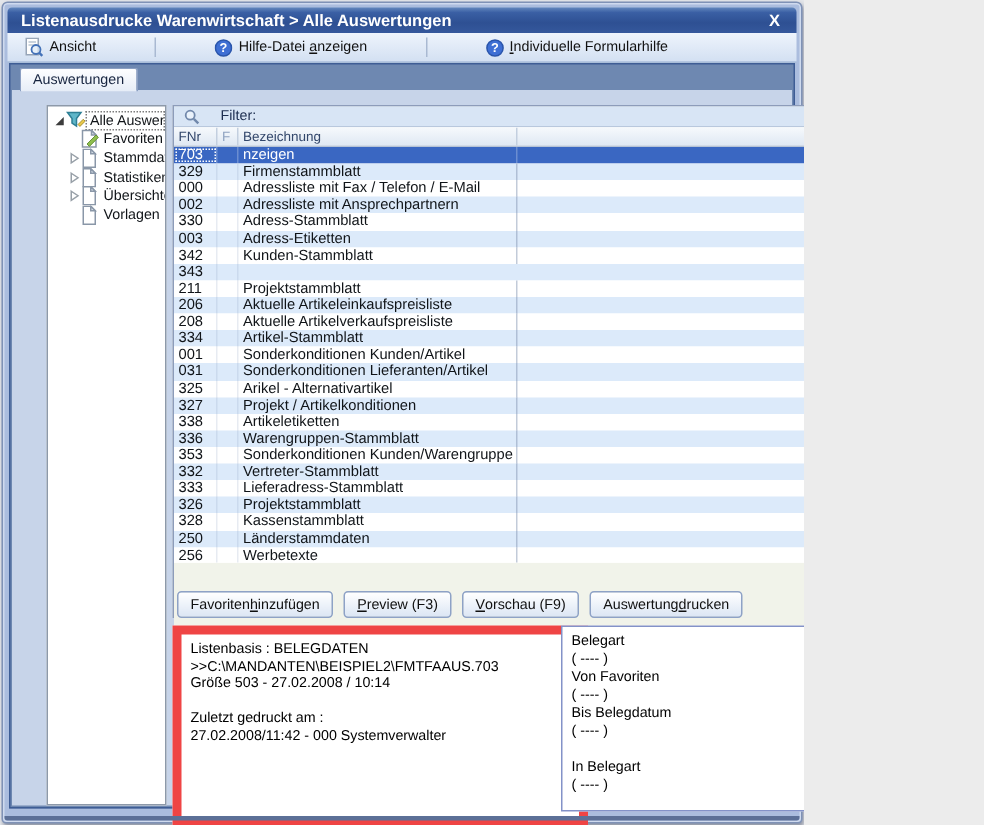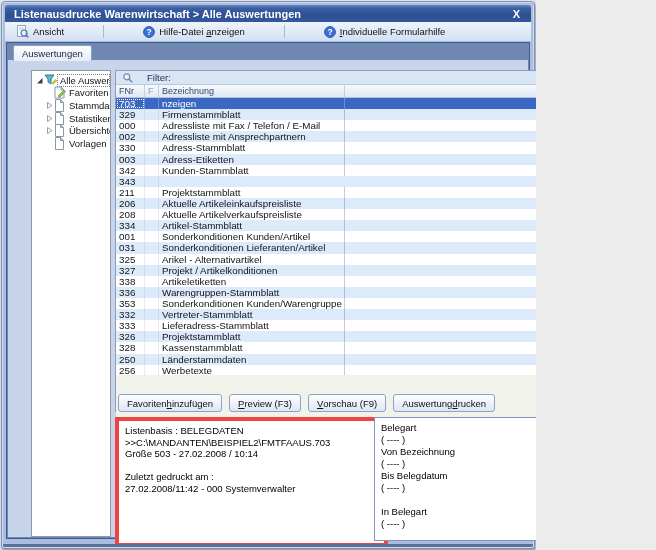--- a/index.html
+++ b/index.html
@@ -53,21 +53,21 @@
   .strip{width:15px;background:#edf1f7;border-left:1px solid #c3cede;display:flex;flex-direction:column;align-items:center;}
   .strip .corner{height:12px;display:flex;align-items:center;}
   .sgroup{display:flex;flex-direction:column;align-items:center;gap:2px;}
   .sico{display:block;line-height:0;}
   .sp{flex:1;}
   .btnbar{height:34px;display:flex;align-items:center;gap:7px;padding-left:2px;background:#f1f3ea;margin-top:11px;}
   .btn{height:18px;padding:0 8px;font-size:9.5px;background:linear-gradient(#ffffff,#dce6f4);
        border:1px solid #8ea2c6;border-radius:3px;display:flex;align-items:center;color:#101010;
        font-family:"Liberation Sans",sans-serif;white-space:nowrap;}
   
-  .info{position:absolute;left:107px;top:357px;width:253px;height:114px;background:#fff;border:4px solid #ef4444;
+  .info{position:absolute;left:107px;top:357px;width:253px;height:114px;background:#fff;border:6px solid #ef4444;
         font-size:9.5px;line-height:11.5px;padding:4px 6px;color:#000;overflow:hidden;}
   .params{position:absolute;left:366px;top:357px;width:259px;height:114px;background:#fff;border:1px solid #8392c8;
         font-size:9.5px;line-height:12px;padding:4px 6px;color:#000;overflow:hidden;}
   .prow{display:flex;flex-direction:column;}
   .plabel{width:132px;flex:none;}
   .pspacer{height:12px;}
   .bottomline{position:absolute;bottom:1px;left:1px;right:1px;height:3px;background:#5c7097;border-radius:0 0 2px 2px;}
 </style>
 </head>
 <body>
@@ -432,21 +432,21 @@
             <div class="iline">&nbsp;</div>
             <div class="iline">Zuletzt gedruckt am :</div>
             <div class="iline">27.02.2008/11:42 - 000 Systemverwalter</div>
           </div>
         <div class="params" id="paramsbox">
             <div class="prow">
               <span class="plabel">Belegart</span>
               <span class="pvalue">( ---- )</span>
             </div>
             <div class="prow">
-              <span class="plabel">Von Bezeichnung</span>
+              <span class="plabel">Von Favoriten</span>
               <span class="pvalue">( ---- )</span>
             </div>
             <div class="prow">
               <span class="plabel">Bis Belegdatum</span>
               <span class="pvalue">( ---- )</span>
             </div>
             <div class="pspacer"></div>
             <div class="prow">
               <span class="plabel">In Belegart</span>
               <span class="pvalue">( ---- )</span>

